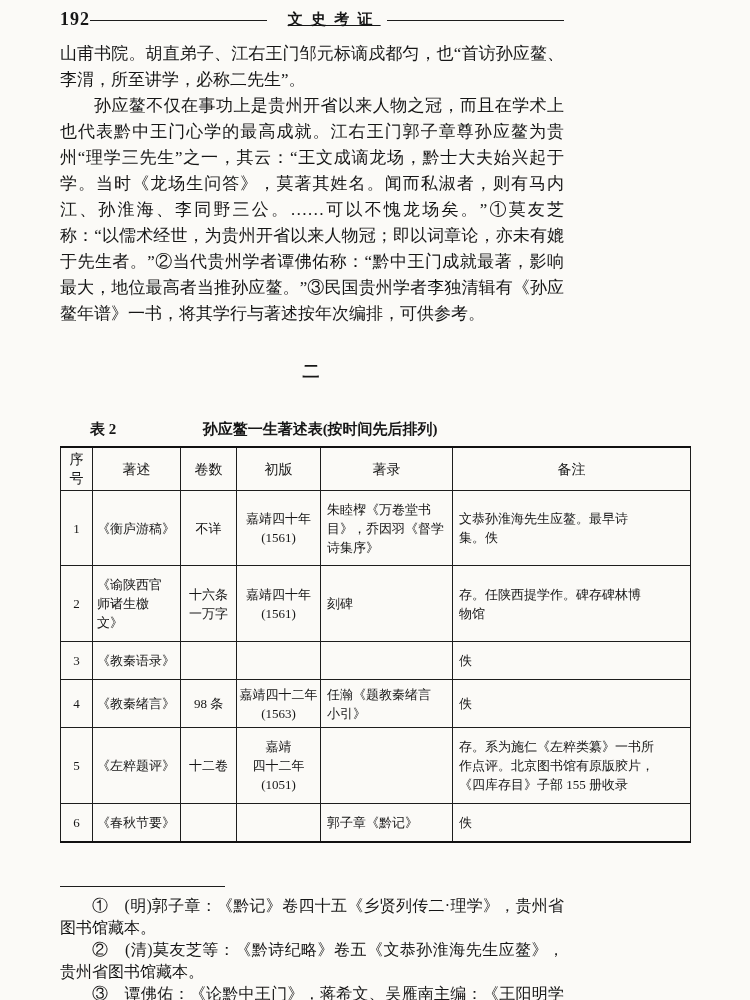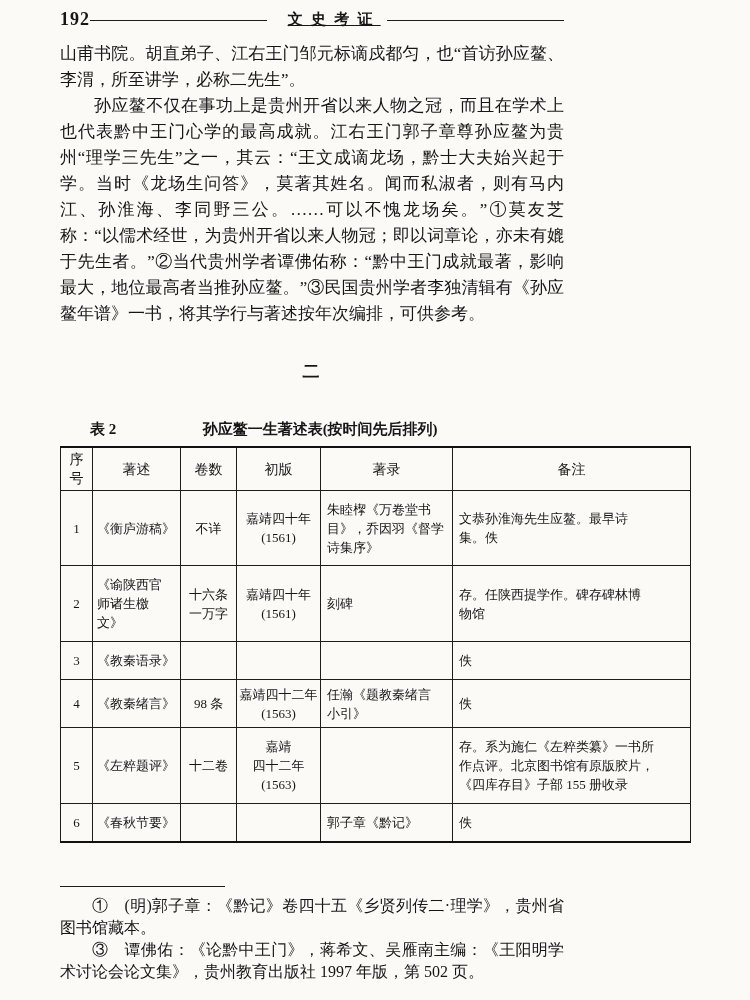--- a/index.html
+++ b/index.html
@@ -162,37 +162,38 @@
           <td class="cell-left">任瀚《题教秦绪言
 小引》</td>
           <td class="cell-left">佚</td>
         </tr>
         <tr class="row-h5">
           <td>5</td>
           <td class="cell-title">《左粹题评》</td>
           <td>十二卷</td>
           <td>嘉靖
 四十二年
-(1563)</td>
+(1051)</td>
           <td class="cell-left"></td>
           <td class="cell-left">存。系为施仁《左粹类纂》一书所
 作点评。北京图书馆有原版胶片，
 《四库存目》子部 155 册收录</td>
         </tr>
         <tr class="row-h6">
           <td>6</td>
           <td class="cell-title">《春秋节要》</td>
           <td></td>
           <td></td>
           <td class="cell-left">郭子章《黔记》</td>
           <td class="cell-left">佚</td>
         </tr>
       </tbody>
     </table>
   </main>
 
   <footer class="footnotes">
     <div class="footnote-rule"></div>
     <p>①　(明)郭子章：《黔记》卷四十五《乡贤列传二·理学》，贵州省图书馆藏本。</p>
+    <p>②　(清)莫友芝等：《黔诗纪略》卷五《文恭孙淮海先生应鳌》，贵州省图书馆藏本。</p>
     <p>③　谭佛佑：《论黔中王门》，蒋希文、吴雁南主编：《王阳明学术讨论会论文集》，贵州教育出版社 1997 年版，第 502 页。</p>
   </footer>
 
 </div>
 
 </body></html>

